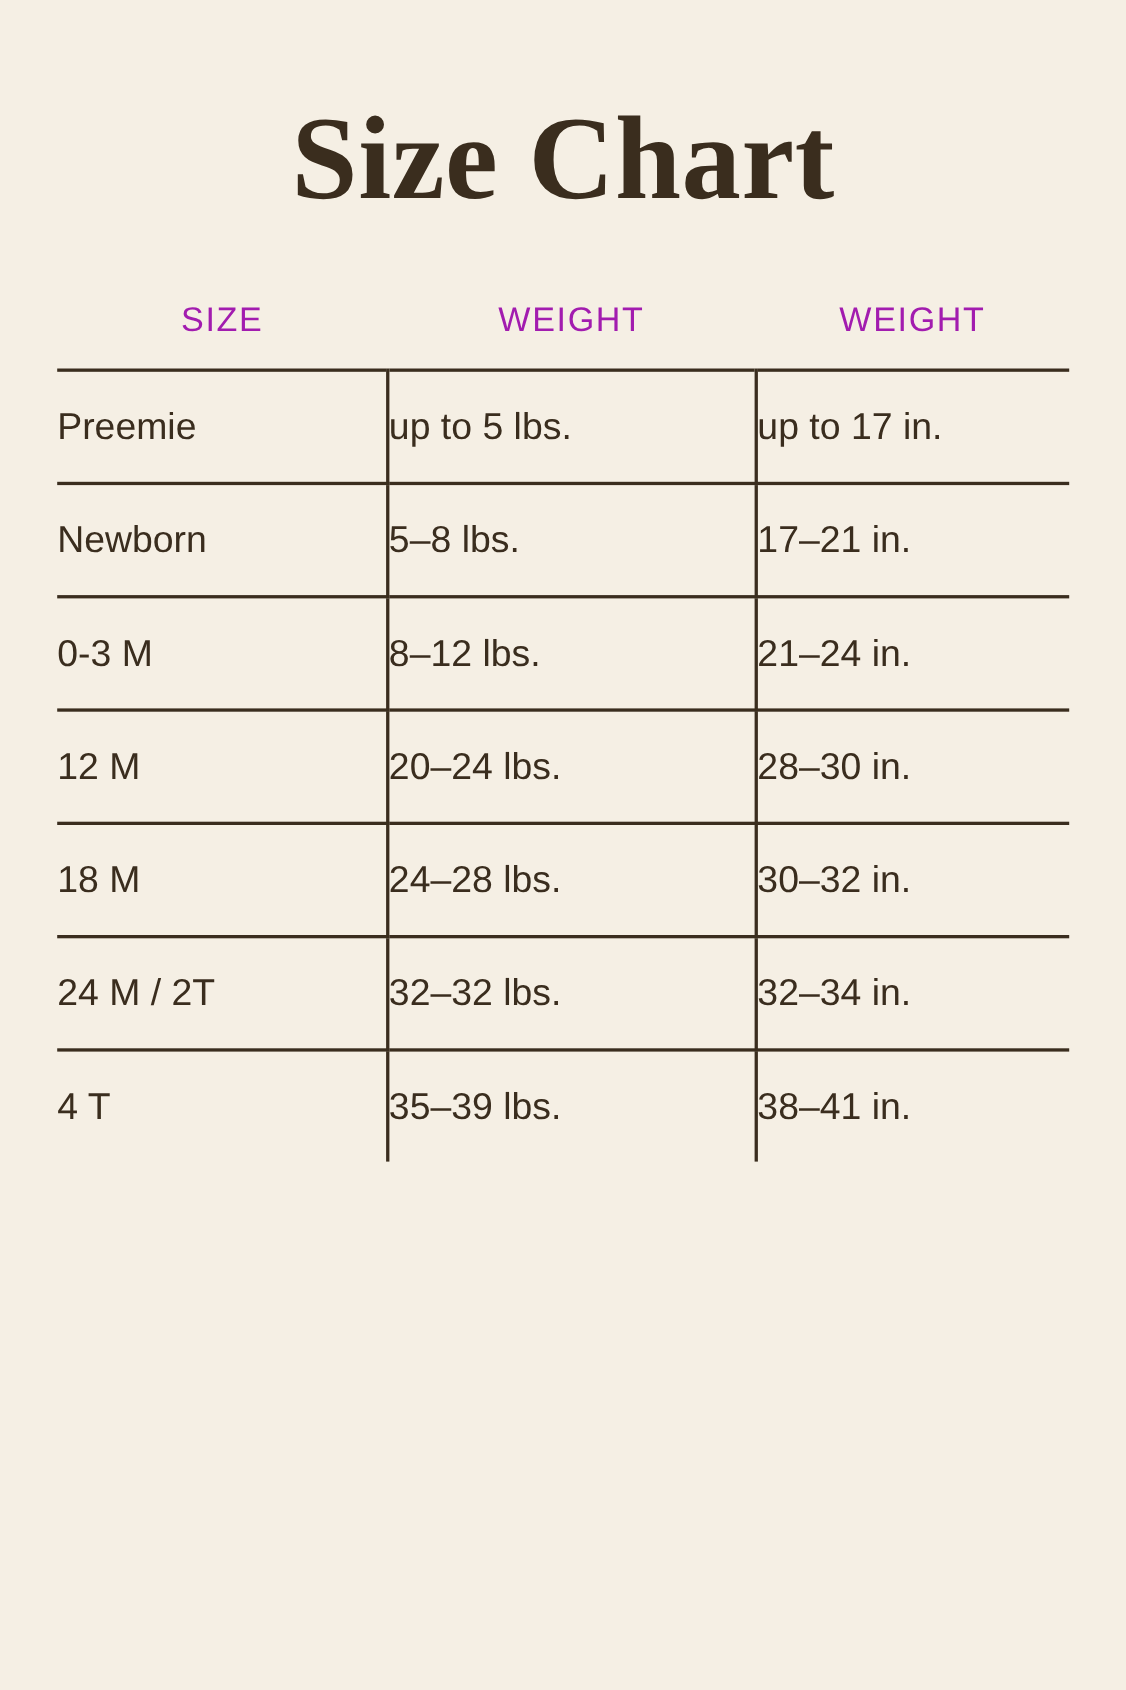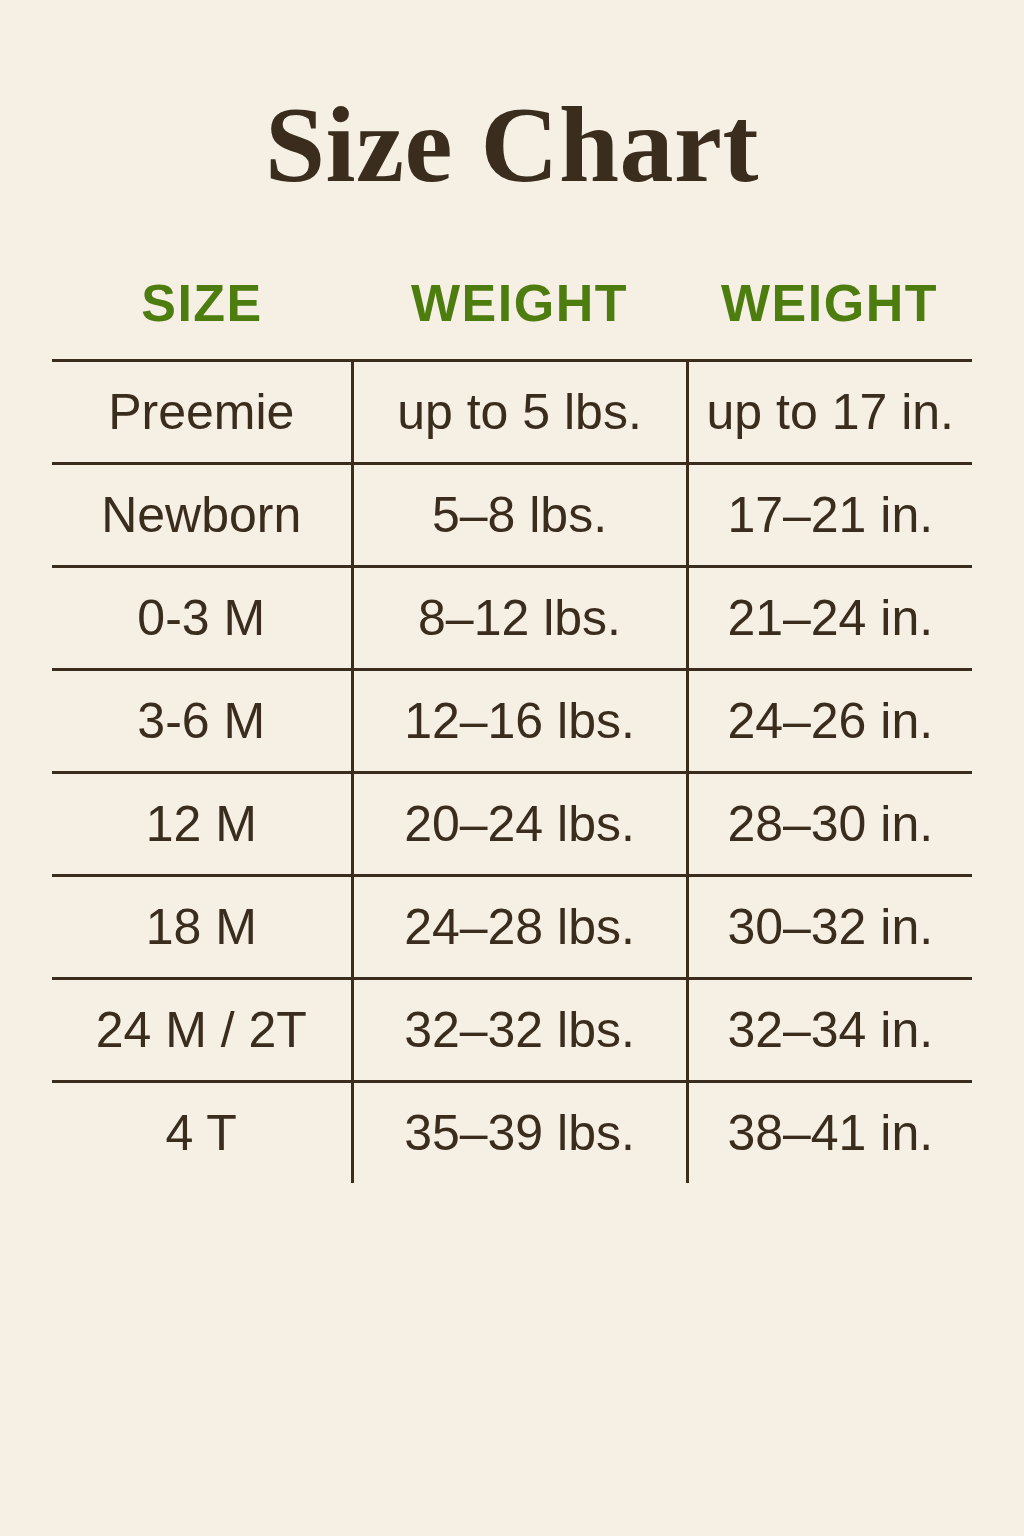--- a/index.html
+++ b/index.html
@@ -31,36 +31,36 @@
     padding-top: 78px;
     letter-spacing: 0.5px;
   }
   table.size-chart {
     width: 920px;
     margin: 74px auto 0 auto;
     border-collapse: collapse;
     table-layout: fixed;
   }
   table.size-chart th {
-    font-size: 52px;
-    font-weight: bold;
+    font-size: 31px;
+    font-weight: normal;
     letter-spacing: 1.5px;
-    color: #4d7c0f;
+    color: #a21caf;
     padding: 0 0 26px 0;
     text-align: center;
     border: none;
   }
   table.size-chart thead tr {
     border-bottom: 3px solid #3a2d1e;
   }
   table.size-chart td {
-    font-size: 50px;
+    font-size: 34px;
     font-weight: 400;
     color: #3a2d1e;
-    text-align: center;
+    text-align: left;
     padding: 21px 0 21px 0;
     border-bottom: 3px solid #3a2d1e;
     border-right: 3px solid #3a2d1e;
     height: 58px;
   }
   table.size-chart td:last-child {
     border-right: none;
   }
   table.size-chart tbody tr:last-child td {
     border-bottom: none;
@@ -93,25 +93,20 @@
         <td>Newborn</td>
         <td>5–8 lbs.</td>
         <td>17–21 in.</td>
       </tr>
       <tr>
         <td>0-3 M</td>
         <td>8–12 lbs.</td>
         <td>21–24 in.</td>
       </tr>
       <tr>
-        <td>3-6 M</td>
-        <td>12–16 lbs.</td>
-        <td>24–26 in.</td>
-      </tr>
-      <tr>
         <td>12 M</td>
         <td>20–24 lbs.</td>
         <td>28–30 in.</td>
       </tr>
       <tr>
         <td>18 M</td>
         <td>24–28 lbs.</td>
         <td>30–32 in.</td>
       </tr>
       <tr>

